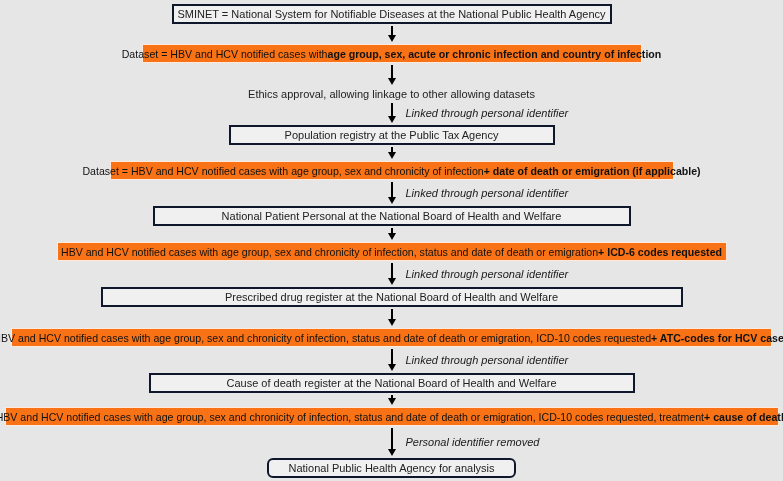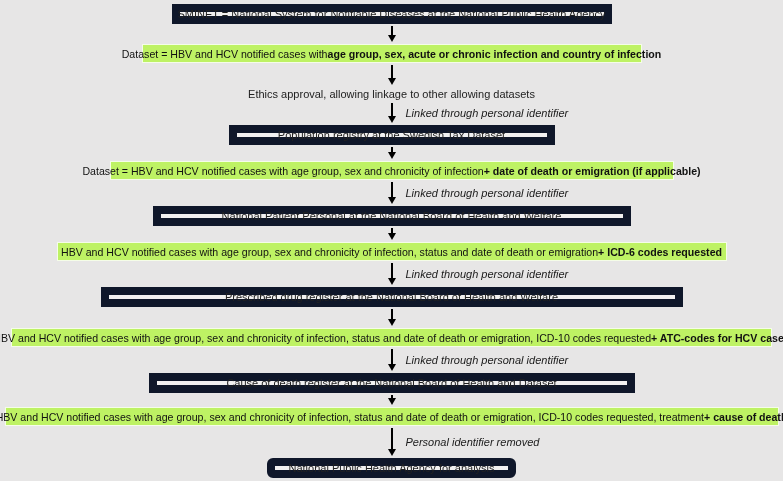--- a/index.html
+++ b/index.html
@@ -12,25 +12,25 @@
   .flow{
     position:relative;width:783px;height:481px;
     display:flex;flex-direction:column;align-items:center;
     padding-top:4px;box-sizing:border-box;
   }
   .node{
     box-sizing:border-box;display:flex;align-items:center;justify-content:center;
     white-space:nowrap;flex:0 0 auto;
   }
   .node.blue{
-    border:8px solid #0f172a;background:#f1f0f0;
+    border:2px solid #0f172a;background:#f1f0f0;
     height:20px;font-size:11px;padding:0 8px;color:#222;
   }
   .node.orange{
-    background:#bef264;border:1px solid rgba(255,255,255,0.85);
+    background:#f97316;border:1px solid rgba(255,255,255,0.85);
     height:19px;font-size:10.6px;padding:0 16px;color:#111;
   }
   .node .b{font-weight:bold;}
   .plainrow{font-size:11px;height:14px;display:flex;align-items:center;flex:0 0 auto;color:#222;}
   .arrow{
     position:relative;width:100%;flex:0 0 auto;
     display:flex;flex-direction:column;align-items:center;
     margin:2px 0;
   }
   .arrow .shaft{width:2px;background:#000;flex:1;}
@@ -96,21 +96,21 @@
       <span>Ethics approval, allowing linkage to other allowing datasets</span>
     </div>
 
   <div class="arrow a2">
       <div class="shaft"></div>
       <div class="head"></div>
       <div class="lbl">Linked through personal identifier</div>
     </div>
 
   <div class="node blue n3">
-      <span>Population registry at the Swedish Tax Dataset</span>
+      <span>Population registry at the Public Tax Agency</span>
     </div>
 
   <div class="arrow a3">
       <div class="shaft"></div>
       <div class="head"></div>
     </div>
 
   <div class="node orange n4">
       <span>Dataset = HBV and HCV notified cases with age group, sex and chronicity of infection </span>
       <span class="b">+ date of death or emigration (if applicable)</span>
@@ -156,21 +156,21 @@
       <span class="b">+ ATC-codes for HCV cases</span>
     </div>
 
   <div class="arrow a8">
       <div class="shaft"></div>
       <div class="head"></div>
       <div class="lbl">Linked through personal identifier</div>
     </div>
 
   <div class="node blue n9">
-      <span>Cause of death register at the National Board of Health and Dataset</span>
+      <span>Cause of death register at the National Board of Health and Welfare</span>
     </div>
 
   <div class="arrow a9">
       <div class="shaft"></div>
       <div class="head"></div>
     </div>
 
   <div class="node orange n10">
       <span>HBV and HCV notified cases with age group, sex and chronicity of infection, status and date of death or emigration, ICD-10 codes requested, treatment </span>
       <span class="b">+ cause of death</span>

